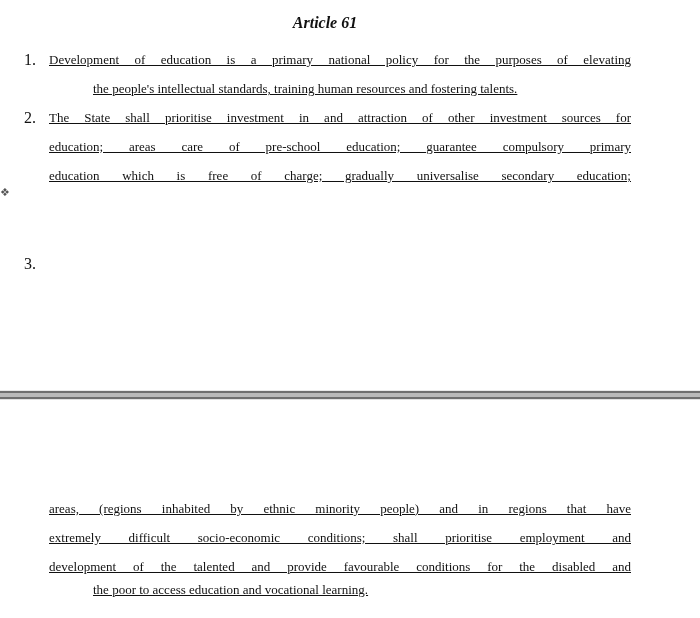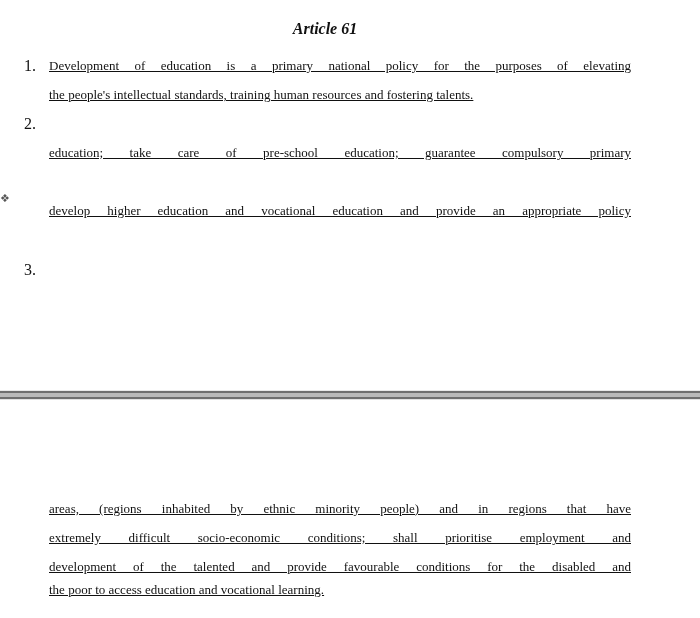--- a/index.html
+++ b/index.html
@@ -1,52 +1,53 @@
 <!DOCTYPE html>
 <html><head>
 <meta charset="utf-8">
 <style>
   html, body { margin: 0; padding: 0; background: #ffffff; }
   body {
     width: 700px; height: 618px; position: relative; overflow: hidden;
     font-family: "Liberation Serif", serif; color: #111111;
   }
-  .page-top { position: absolute; left: 0; top: 12px; width: 700px; height: 391px; background: #ffffff; }
+  .page-top { position: absolute; left: 0; top: 6px; width: 700px; height: 391px; background: #ffffff; }
   .page-bottom { position: absolute; left: 0; top: 400px; width: 700px; height: 264px; background: #ffffff; border-radius: 24px; }
   .title {
     position: absolute; left: 0; width: 650px; top: 6px; text-align: center;
     font-style: italic; font-weight: bold; font-size: 16px; line-height: 22px;
   }
   .line {
     position: absolute; left: 49px; width: 582px; font-size: 13px; line-height: 20px;
     white-space: nowrap; text-align: justify; text-align-last: justify; text-decoration: underline;
   }
-  .line.last { text-align-last: left; }
+  .line.last { text-align-last: left; margin-left: 44px; }
   .num { position: absolute; left: 24px; font-size: 16px; line-height: 20px; }
   .sep { position: absolute; left: 0; width: 700px; top: 390px; height: 10px; }
   .sep .a { height: 1px; background: #e8e8e8; }
   .sep .b { height: 2px; background: #6e6e6e; }
   .sep .c { height: 4px; background: #b9b9b9; }
   .sep .d { height: 2px; background: #6e6e6e; }
   .sep .e { height: 1px; background: #e0e0e0; }
   .cursor { position: absolute; left: 0px; top: 180px; font-size: 11px; color: #555; line-height: 12px; }
 </style>
 </head>
 <body>
 
 <div class="page-top">
   <div class="title">Article 61</div>
 
   <div class="num" style="top:44px">1.</div>
   <div class="line" style="top:44px">Development of education is a primary national policy for the purposes of elevating</div>
   <div class="line last" style="top:73px">the people's intellectual standards, training human resources and fostering talents.</div>
 
   <div class="num" style="top:102px">2.</div>
-  <div class="line" style="top:131px">education; take care of pre-school education; guarantee compulsory primary</div>
-  <div class="line" style="top:189px">develop higher education and vocational education and provide an appropriate policy</div>
+  <div class="line" style="top:102px">The State shall prioritise investment in and attraction of other investment sources for</div>
+  <div class="line" style="top:131px">education; areas care of pre-school education; guarantee compulsory primary</div>
+  <div class="line" style="top:160px">education which is free of charge; gradually universalise secondary education;</div>
 
   <div class="num" style="top:248px">3.</div>
 
   <div class="cursor">❖</div>
 </div>
 
 <div class="sep">
   <div class="a"></div>
     <div class="b"></div>
     <div class="c"></div>

